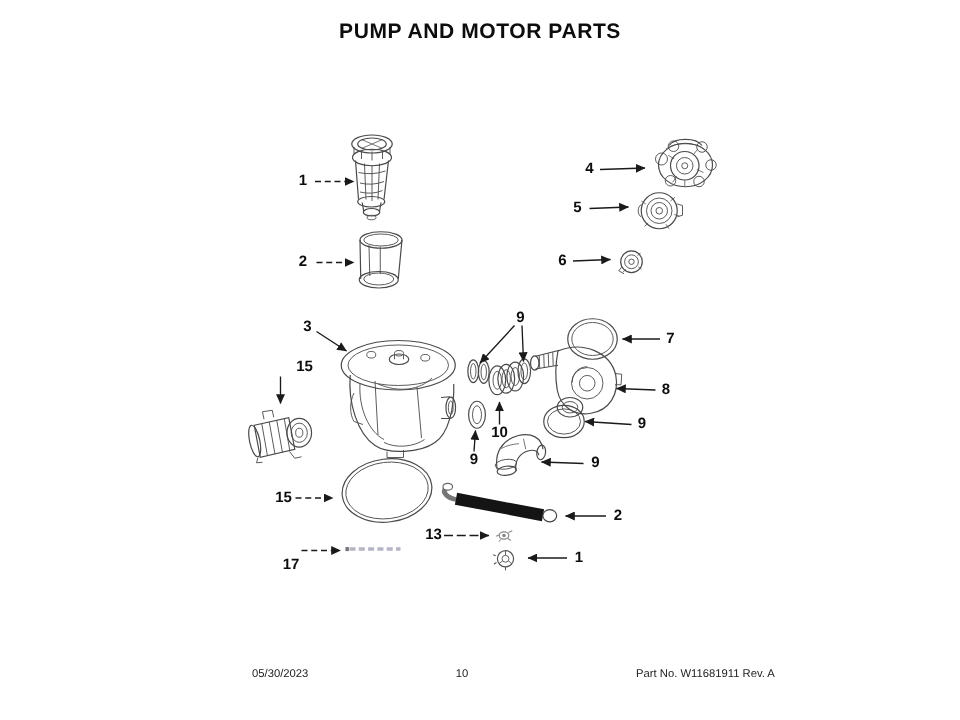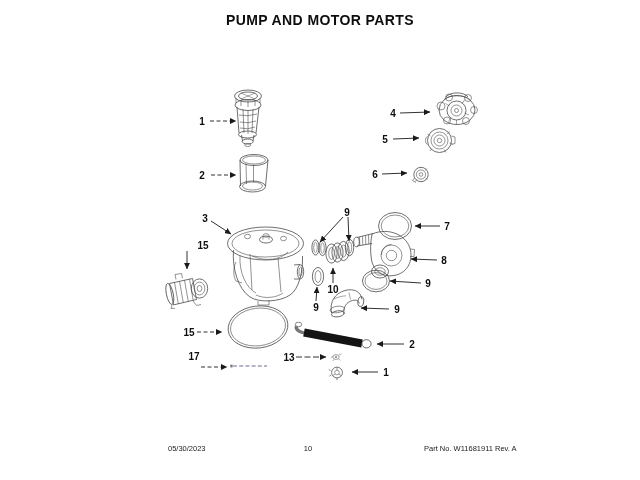--- a/index.html
+++ b/index.html
@@ -235,19 +235,19 @@
   <div class="callout" style="left:347px;top:212px">9</div>
   <div class="callout" style="left:316px;top:307px">9</div>
   <div class="callout" style="left:428px;top:283px">9</div>
   <div class="callout" style="left:333px;top:289px">10</div>
   <div class="callout" style="left:397px;top:309px">9</div>
   <div class="callout" style="left:412px;top:344px">2</div>
   <div class="callout" style="left:289px;top:357px">13</div>
   <div class="callout" style="left:386px;top:372px">1</div>
   <div class="callout" style="left:203px;top:245px">15</div>
   <div class="callout" style="left:189px;top:332px">15</div>
-  <div class="callout" style="left:194px;top:356px">17</div>
+  <div class="callout" style="left:194px;top:377px">17</div>
 
   <div class="footer-date">05/30/2023</div>
   <div class="footer-page">10</div>
   <div class="footer-partno">Part No. W11681911 Rev. A</div>
 
 </div>
 
 </body></html>

